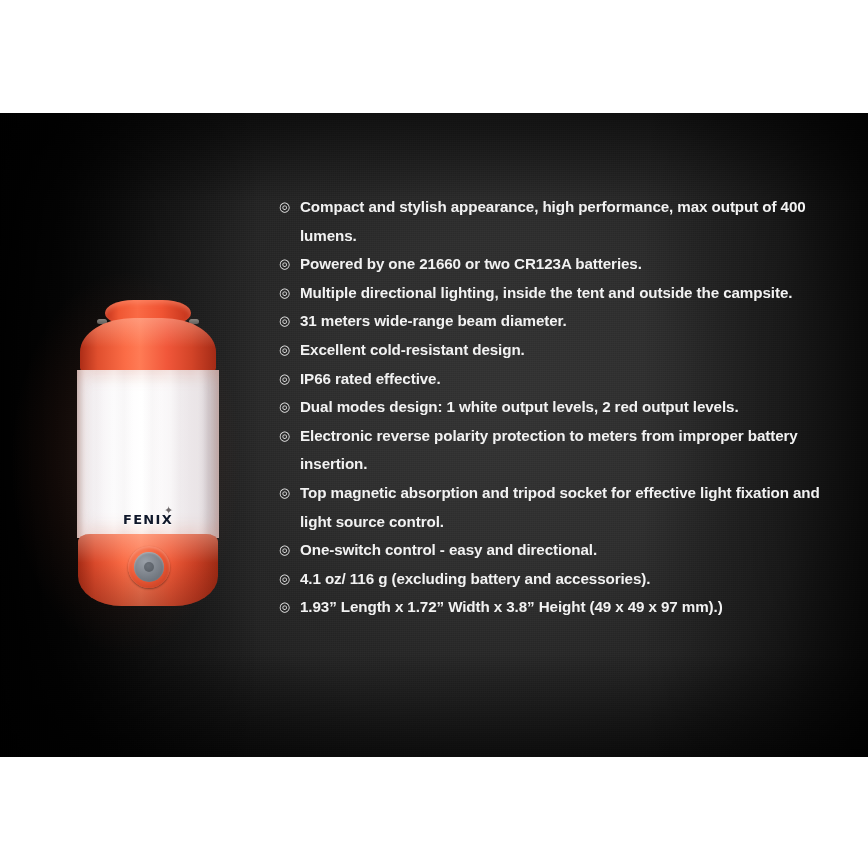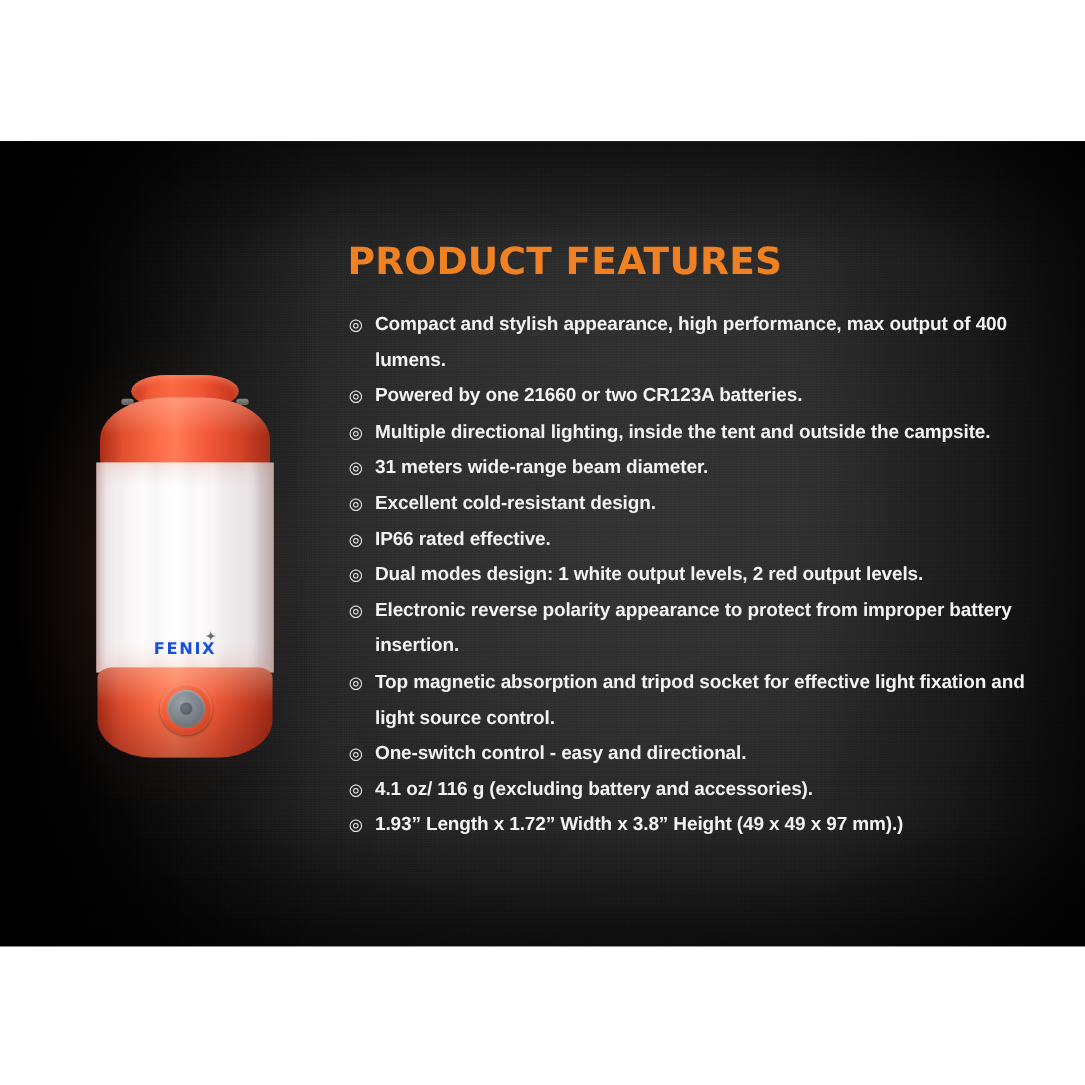--- a/index.html
+++ b/index.html
@@ -136,21 +136,21 @@
   .brand {
     position: absolute;
     left: 0;
     top: 212px;
     width: 152px;
     text-align: center;
     font-family: "DejaVu Sans", sans-serif;
     font-weight: 700;
     font-size: 13px;
     letter-spacing: 1.3px;
-    color: #1d4ed8;
+    color: #0f172a;
     text-shadow: 0 1px 0 rgba(255,255,255,.75);
   }
   .brand-star {
     position: absolute;
     left: 92px;
     top: 206px;
     width: 9px;
     height: 9px;
     color: #6f6a6c;
     font-size: 11px;
@@ -284,21 +284,20 @@
       <div class="brand">FENIX</div>
       <div class="base"></div>
       <div class="base-hi"></div>
       <div class="switch-bezel"></div>
       <div class="switch-btn"></div>
       <div class="switch-dot"></div>
     </div>
   </div>
 
   <div class="content">
-    <h1 class="features-title">PRODUCT FEATURES</h1>
     <ul class="feature-list">
       <li class="feature-item">
         <span class="bullet">◎</span>
         <span class="ftext">Compact and stylish appearance, high performance, max output of 400 lumens.</span>
       </li>
       <li class="feature-item">
         <span class="bullet">◎</span>
         <span class="ftext">Powered by one 21660 or two CR123A batteries.</span>
       </li>
       <li class="feature-item">
@@ -316,21 +315,21 @@
       <li class="feature-item">
         <span class="bullet">◎</span>
         <span class="ftext">IP66 rated effective.</span>
       </li>
       <li class="feature-item">
         <span class="bullet">◎</span>
         <span class="ftext">Dual modes design: 1 white output levels, 2 red output levels.</span>
       </li>
       <li class="feature-item">
         <span class="bullet">◎</span>
-        <span class="ftext">Electronic reverse polarity appearance to protect from improper battery insertion.</span>
+        <span class="ftext">Electronic reverse polarity protection to meters from improper battery insertion.</span>
       </li>
       <li class="feature-item">
         <span class="bullet">◎</span>
         <span class="ftext">Top magnetic absorption and tripod socket for effective light fixation and light source control.</span>
       </li>
       <li class="feature-item">
         <span class="bullet">◎</span>
         <span class="ftext">One-switch control - easy and directional.</span>
       </li>
       <li class="feature-item">

